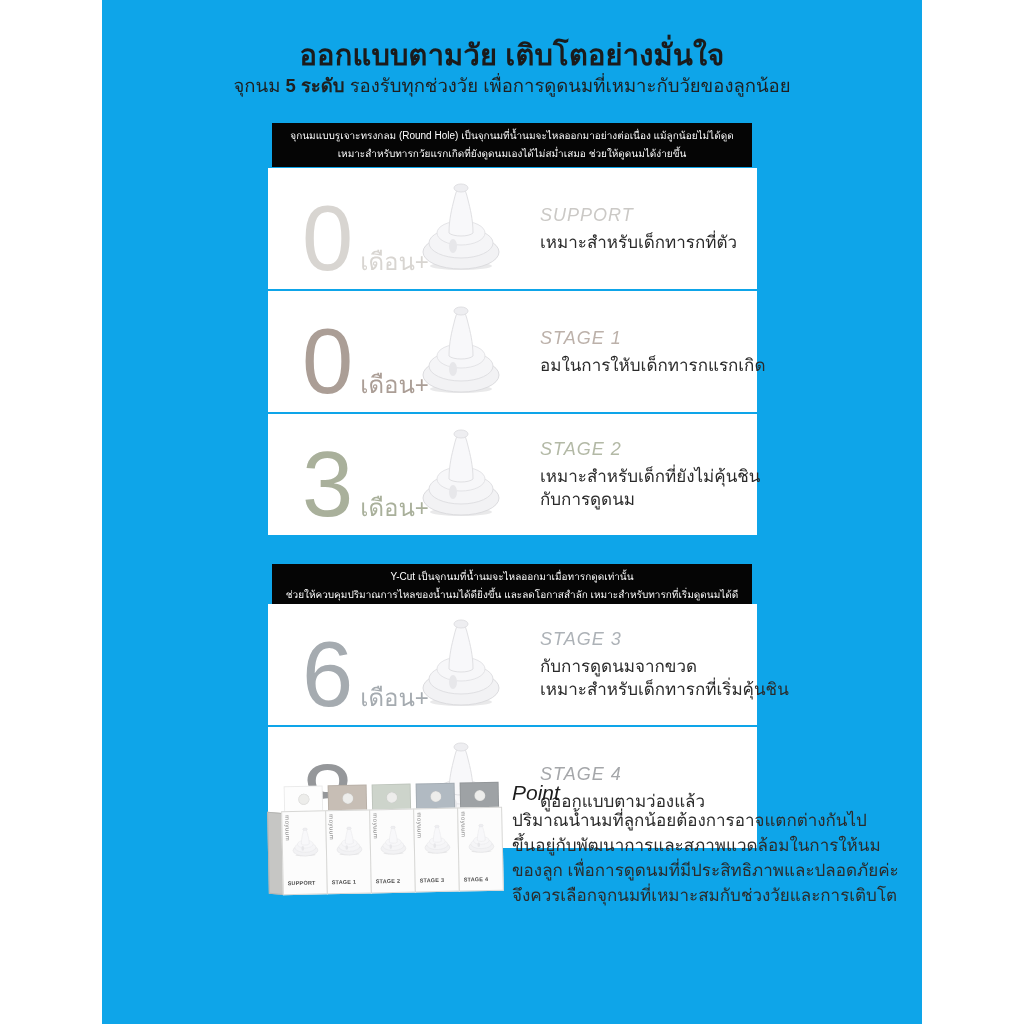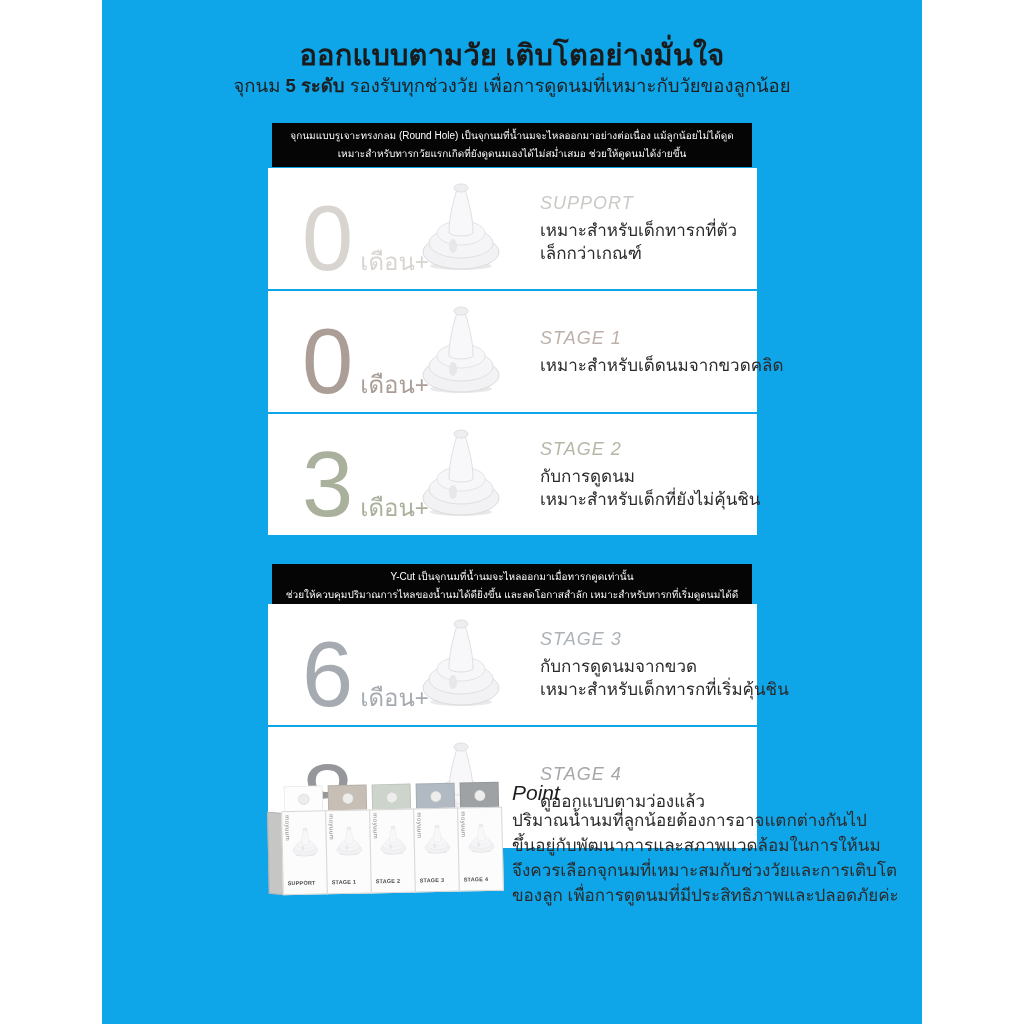--- a/index.html
+++ b/index.html
@@ -137,55 +137,54 @@
       <span class="unit" style="color: rgb(216, 213, 209);">เดือน+</span>
     </div>
     <div class="nip">
       <svg width="82" height="96" viewBox="0 0 82 96">
           <use href="#nipple-shape"></use>
         </svg>
     </div>
     <div class="rowtext">
       <div class="stage" style="color: rgb(203, 201, 198);">SUPPORT</div>
       <div class="desc">เหมาะสำหรับเด็กทารกที่ตัว</div>
-      <div class="desc">เล็กกว่าเกณฑ์</div>
     </div>
   </div>
 
   <div class="card card-2">
     <div class="age">
       <span class="num" style="color: rgb(171, 158, 150);">0</span>
       <span class="unit" style="color: rgb(171, 158, 150);">เดือน+</span>
     </div>
     <div class="nip">
       <svg width="82" height="96" viewBox="0 0 82 96">
           <use href="#nipple-shape"></use>
         </svg>
     </div>
     <div class="rowtext">
       <div class="stage" style="color: rgb(188, 177, 170);">STAGE 1</div>
-      <div class="desc">เหมาะสำหรับเด็ดนมจากขวดคลิด</div>
+      <div class="desc">อมในการใหับเด็กทารกแรกเกิด</div>
       <div class="desc"></div>
     </div>
   </div>
 
   <div class="card card-3">
     <div class="age">
       <span class="num" style="color: rgb(169, 176, 155);">3</span>
       <span class="unit" style="color: rgb(169, 176, 155);">เดือน+</span>
     </div>
     <div class="nip">
       <svg width="82" height="96" viewBox="0 0 82 96">
           <use href="#nipple-shape"></use>
         </svg>
     </div>
     <div class="rowtext">
       <div class="stage" style="color: rgb(179, 185, 166);">STAGE 2</div>
+      <div class="desc">เหมาะสำหรับเด็กที่ยังไม่คุ้นชิน</div>
       <div class="desc">กับการดูดนม</div>
-      <div class="desc">เหมาะสำหรับเด็กที่ยังไม่คุ้นชิน</div>
     </div>
   </div>
 
   <div class="banner banner-2">
     <div>Y-Cut เป็นจุกนมที่น้ำนมจะไหลออกมาเมื่อทารกดูดเท่านั้น</div>
     <div>ช่วยให้ควบคุมปริมาณการไหลของน้ำนมได้ดียิ่งขึ้น และลดโอกาสสำลัก เหมาะสำหรับทารกที่เริ่มดูดนมได้ดี</div>
   </div>
 
   <div class="card card-4">
     <div class="age">
@@ -286,17 +285,17 @@
             </svg></div>
         <div class="boxlabel">STAGE 4</div>
       </div>
     </div>
   </div>
 
   <div class="point-title">Point</div>
   <div class="point-text">
     <div>ปริมาณน้ำนมที่ลูกน้อยต้องการอาจแตกต่างกันไป</div>
     <div>ขึ้นอยู่กับพัฒนาการและสภาพแวดล้อมในการให้นม</div>
+    <div>ของลูก เพื่อการดูดนมที่มีประสิทธิภาพและปลอดภัยค่ะ</div>
     <div>จึงควรเลือกจุกนมที่เหมาะสมกับช่วงวัยและการเติบโต</div>
-    <div>ของลูก เพื่อการดูดนมที่มีประสิทธิภาพและปลอดภัยค่ะ</div>
   </div>
 
 </div>
 
 </body></html>

